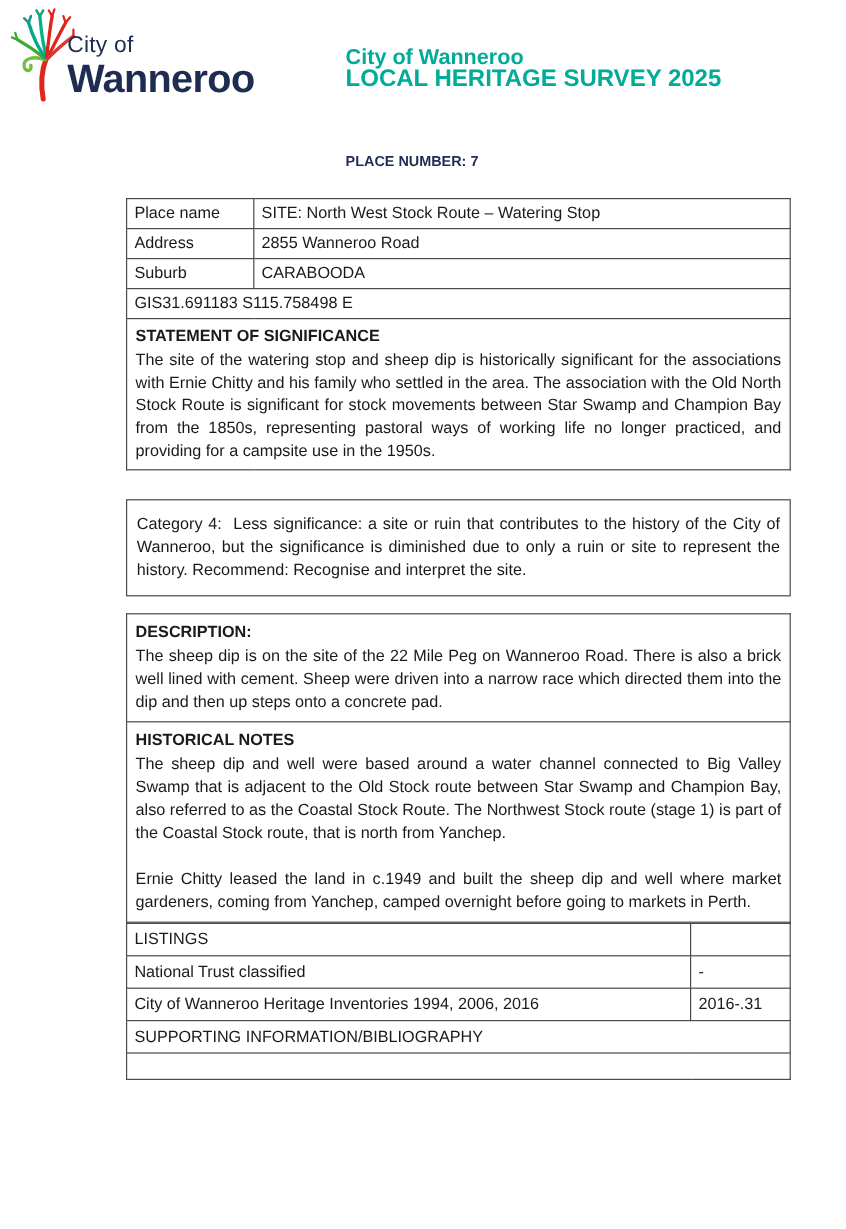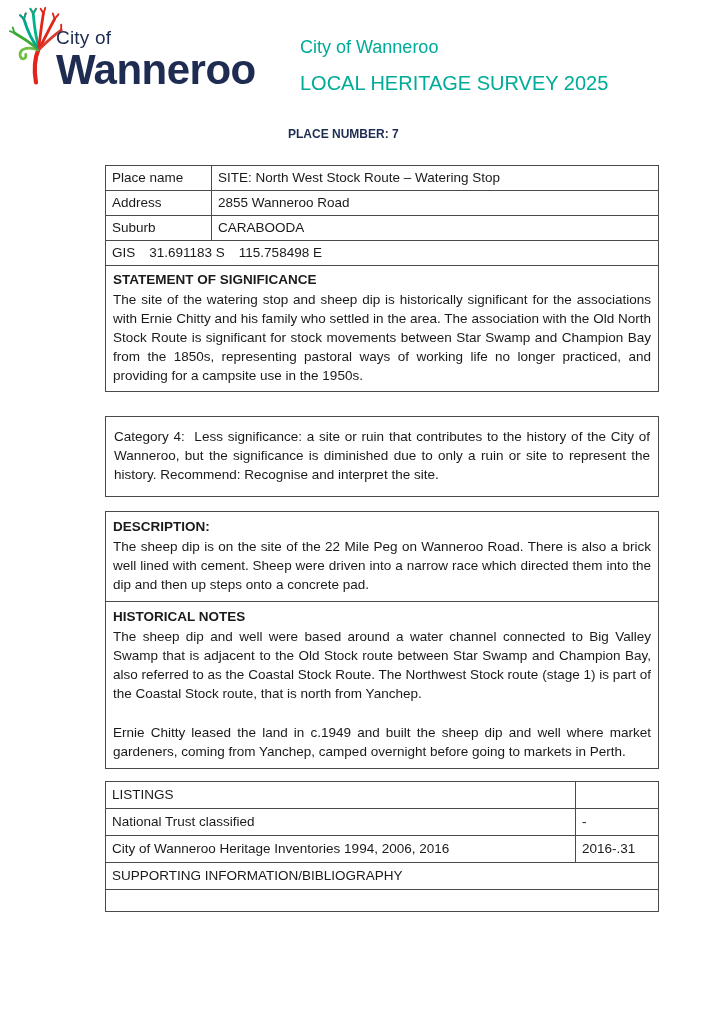--- a/index.html
+++ b/index.html
@@ -10,43 +10,43 @@
   body{
     width:705px;height:1024px;background:#ffffff;overflow:hidden;
     font-family:"Liberation Sans","DejaVu Sans",sans-serif;
     color:var(--ink);font-size:13.5px;
   }
   .header{position:relative;height:165px;}
   .logo{position:absolute;left:8px;top:6px;display:flex;align-items:flex-start;}
   .logo svg{width:56px;height:82px;flex:0 0 auto;}
   .logo-text{margin-left:-8px;margin-top:22px;color:var(--navy);line-height:1;}
   .logo-cityof{font-size:19px;font-weight:400;letter-spacing:0.2px;}
-  .logo-wanneroo{font-size:42px;font-weight:700;letter-spacing:-0.5px;margin-top:2px;}
-  .titles{position:absolute;left:300px;top:38px;color:var(--teal);font-weight:400;line-height:1;}
+  .logo-wanneroo{font-size:33px;font-weight:700;letter-spacing:-0.5px;margin-top:2px;}
+  .titles{position:absolute;left:288px;top:38px;color:var(--teal);font-weight:700;line-height:1;}
   .title1{font-size:18px;}
-  .title2{font-size:20px;margin-top:17px;}
+  .title2{font-size:20px;}
   .place-number{position:absolute;left:288px;top:127px;color:var(--navy);font-weight:700;font-size:12px;}
   .content{margin-left:57px;width:538px;padding-left:48px;}
   table{border-collapse:collapse;width:554px;table-layout:fixed;}
   td{border:1px solid var(--border);padding:3px 6px;vertical-align:top;line-height:18px;}
   .col-label{width:106px;}
   .bold{font-weight:400;}
   .keep-space{white-space:pre-wrap;}
   .lot-val{display:inline-block;width:127px;}
   .lot-plan{display:inline-block;width:95px;}
-  .gis-coord{margin-left:14px;}
+  .gis-coord{}
   .bigcell{padding:4px 7px 6px 7px;}
   .cell-heading{font-weight:700;line-height:19px;}
   .para{text-align:justify;line-height:19px;margin:1px 0 0 0;}
   .para + .para{margin-top:20px;}
   .category-box{margin-top:24px;border:1px solid var(--border);width:554px;
     padding:10px 8px 12px 8px;text-align:justify;line-height:19px;}
   .desc-table{margin-top:14px;}
   .desc-table td{padding:5px 7px 7px 7px;}
-  .listings{margin-top:12px;}
+  .listings{margin-top:0;}
   .listings td{padding:4px 6px;}
   .col-val{width:83px;}
   .org-fixed{display:inline-block;width:288px;}
   .empty-row td{height:22px;}
 </style>
 </head>
 <body>
 
 <div class="header">
   <div class="logo">

